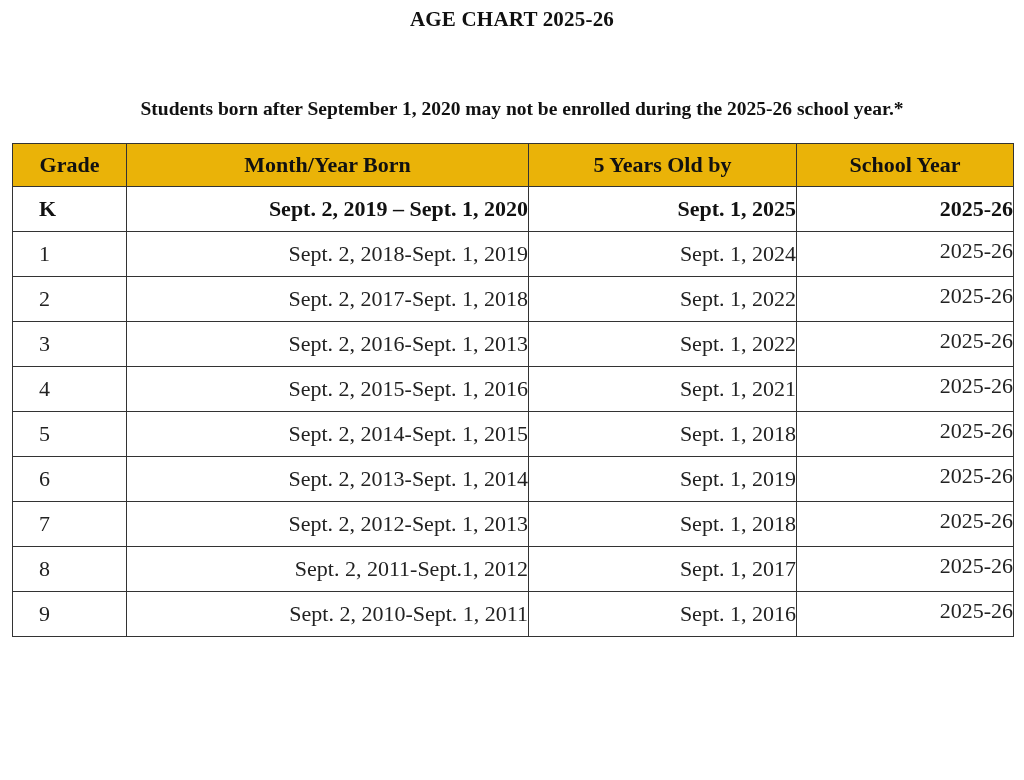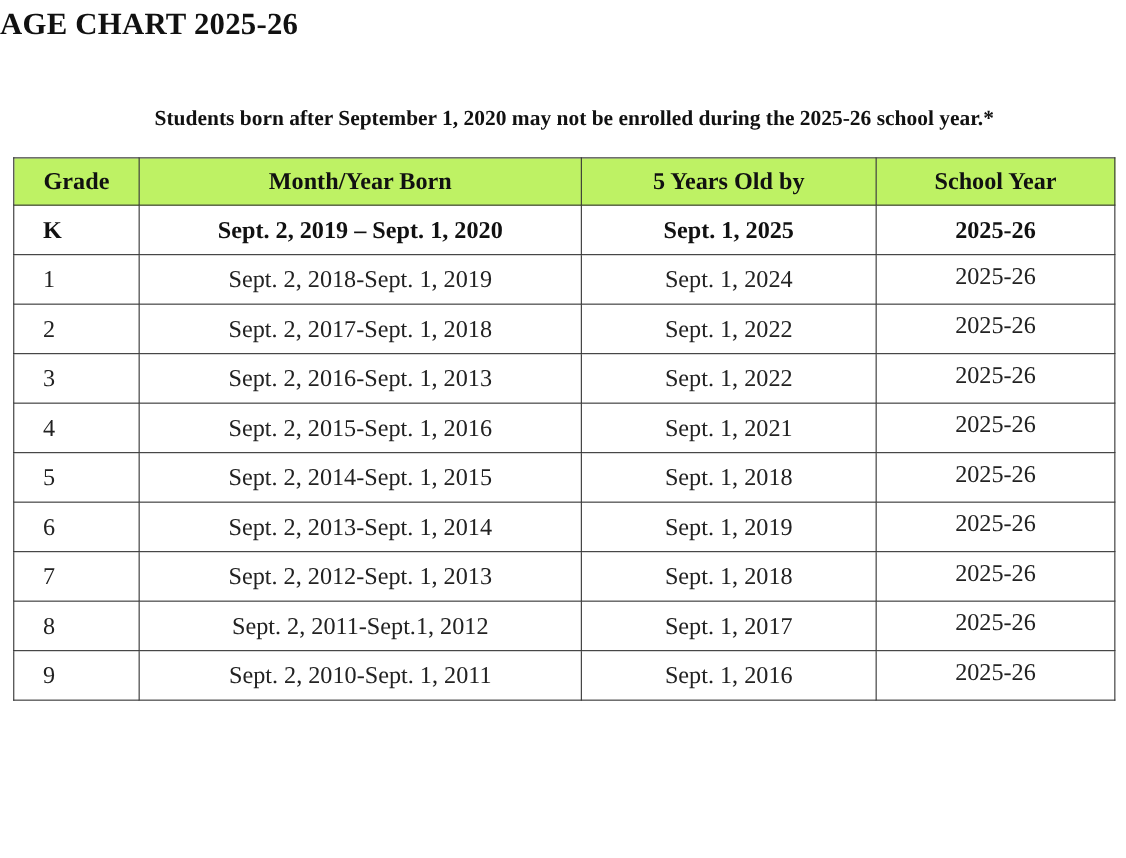--- a/index.html
+++ b/index.html
@@ -1,22 +1,22 @@
 <!DOCTYPE html>
 <html><head>
 <meta charset="utf-8">
 <style>
   html, body { margin: 0; padding: 0; background: #ffffff; }
   body { width: 1024px; height: 780px; position: relative; overflow: hidden; color: #111; font-family: "Liberation Serif", "DejaVu Serif", serif; }
-  .title { position: absolute; top: 7px; left: 0; width: 1024px; font-weight: bold; font-size: 28px; letter-spacing: 0.2px; }
+  .title { position: absolute; top: 7px; left: 0; width: 1024px; text-align: center; font-weight: bold; font-size: 21px; letter-spacing: 0.2px; }
   .subtitle { position: absolute; top: 98px; left: 0; width: 1044px; text-align: center; font-weight: bold; font-size: 19.5px; }
   table.age { position: absolute; top: 143px; left: 12px; width: 1001px; border-collapse: collapse; table-layout: fixed; }
   table.age th, table.age td { border: 1.5px solid #333; padding: 0; height: 44px; font-size: 22px; }
-  table.age th { background: #bef264; font-weight: bold; height: 42px; font-size: 22px; margin-top: 33px; }
-  table.age td { text-align: center; color: #222; }
+  table.age th { background: #eab308; font-weight: bold; height: 42px; font-size: 22px; margin-top: 33px; }
+  table.age td { text-align: right; color: #222; }
   table.age td.grade { text-align: left; padding-left: 26px; }
   table.age tr.k td { font-weight: bold; color: #111; }
   col.c1 { width: 114px; } col.c2 { width: 402px; } col.c3 { width: 268px; } col.c4 { width: 217px; }
   table.age td.sy { vertical-align: top; padding-top: 6px; height: 38px; }
   table.age tr.k td.sy { vertical-align: middle; padding-top: 0; height: 44px; }
 </style>
 </head>
 <body>
 
 <div class="title">AGE CHART 2025-26</div>

